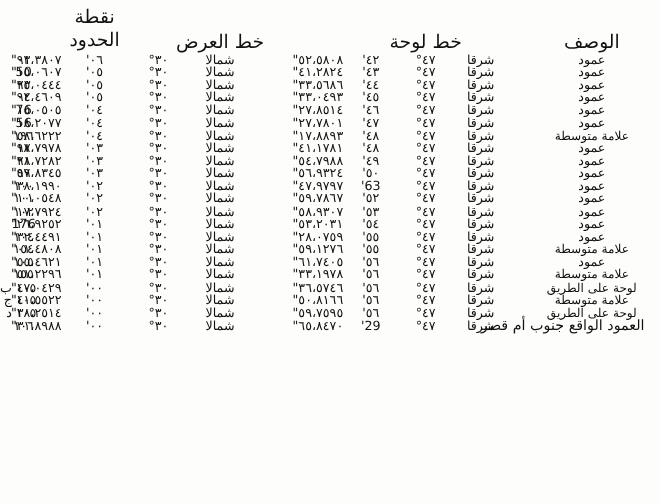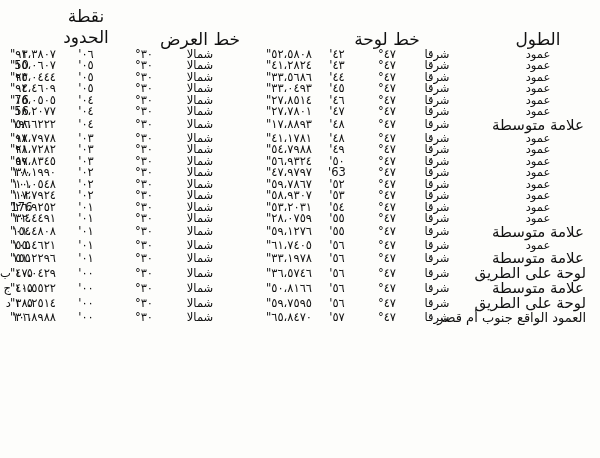--- a/index.html
+++ b/index.html
@@ -79,34 +79,34 @@
     width: 78px;
     letter-spacing: 0.2px;
   }
   .c-pt {
     text-align: center;
     width: 56px;
   }
   .c-gap { width: 18px; }
   .desc-wide {
     text-align: center;
-    font-size: 15px;
+    font-size: 11px;
   }
   .desc-verywide {
     font-size: 13px;
   }
 </style>
 </head>
 <body>
 
 <div class="page">
   <table class="coords">
     <thead>
       <tr>
-        <th class="hdr-desc">الطول</th>
+        <th class="hdr-desc">الوصف</th>
         <th class="hdr-gap"></th>
         <th class="hdr-long" colspan="3">خط لوحة</th>
         <th class="hdr-gap"></th>
         <th class="hdr-lat" colspan="3">خط العرض</th>
         <th class="hdr-pt hdr-two">
           <span>نقطة</span>
           <span>الحدود</span>
         </th>
       </tr>
     </thead>
@@ -403,21 +403,21 @@
           <td class="c-deg">٣٠°</td>
           <td class="c-min">٠٠'</td>
           <td class="c-sec">٣٨،٢٥١٤"</td>
           <td class="c-pt">١٠٥ د</td>
         </tr>
         <tr>
           <td class="c-desc desc-wide desc-verywide">العمود الواقع جنوب أم قصر</td>
           <td class="c-gap"></td>
           <td class="c-dir">شرقا</td>
           <td class="c-deg">٤٧°</td>
-          <td class="c-min">٥٧'</td>
+          <td class="c-min">29'</td>
           <td class="c-sec">٦٥،٨٤٧٠"</td>
           <td class="c-gap"></td>
           <td class="c-dir">شمالا</td>
           <td class="c-deg">٣٠°</td>
           <td class="c-min">٠٠'</td>
           <td class="c-sec">٣١،٨٩٨٨"</td>
           <td class="c-pt">١٠٦</td>
         </tr>
       </tbody>
   </table>

